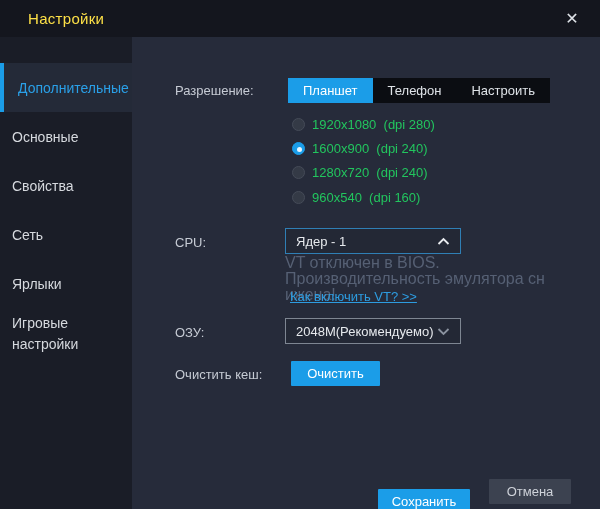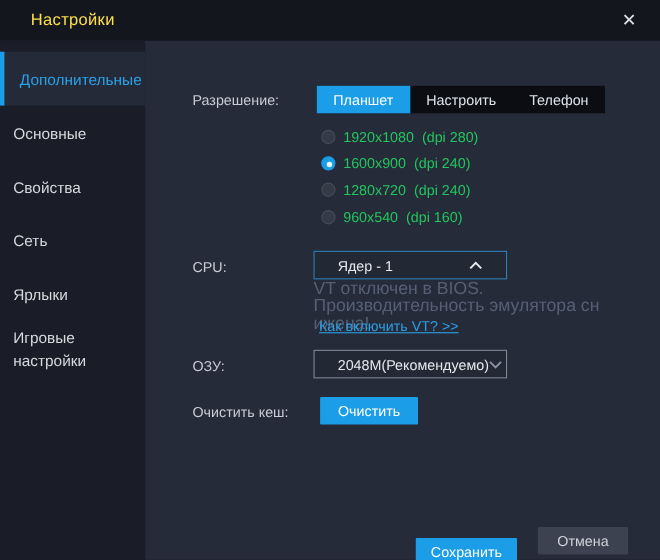--- a/index.html
+++ b/index.html
@@ -29,21 +29,21 @@
     background:#1a1d27;
   }
   .side-item {
     position:relative; width:132px; min-height:49px;
     display:flex; align-items:center;
     padding-left:12px; font-size:14px; color:#d6d9de; cursor:pointer;
   }
   .side-item.selected {
     background:#242a38; color:#2aa0e8;
     border-left:4px solid #1b9de8; padding-left:14px;
-    margin-top:10px;
+    margin-top:26px;
   }
   .side-item.two-line { line-height:21px; padding-top:2px; padding-right:20px; }
   
   .content { position:absolute; left:132px; top:37px; width:468px; height:334px; }
   .row-label {
     position:absolute; font-size:13px; color:#c6cbd4;
   }
   
   .tabbar {
     position:absolute; left:156px; top:41px; height:25px;
@@ -67,21 +67,21 @@
   .radio.sel { background:#1b9de8; border-color:#1b9de8; }
   .radio.sel::after {
     content:""; position:absolute; left:4px; top:4px; width:5px; height:5px;
     border-radius:50%; background:#eaf7ff;
   }
   .radio-label { font-size:13px; color:#22c55e; white-space:pre; }
   
   .dropdown {
     position:absolute; left:153px; width:176px; height:26px;
     background:#232835; display:flex; align-items:center;
-    padding:0 21px; font-size:13px; color:#e6e9ed; cursor:pointer;
+    padding:0 10px; font-size:13px; color:#e6e9ed; cursor:pointer;
   }
   .dropdown .dd-value { flex:1; white-space:nowrap; }
   .dd-blue { border:1px solid #2f7fb5; }
   .dd-gray { border:1px solid #7e8692; }
   .chev { width:13px; height:9px; flex:0 0 auto; }
   .chev polyline { fill:none; stroke-width:1.8; }
   .chev-up polyline { stroke:#e8ebef; }
   .chev-down polyline { stroke:#8b93a0; }
   
   .warning {
@@ -131,22 +131,22 @@
     <div class="side-item two-line">
       <span>Игровые настройки</span>
     </div>
   </div>
 
   <div class="content">
 
     <div class="row-label" style="left:43px; top:46px;">Разрешение:</div>
     <div class="tabbar">
       <div class="tab selected">Планшет</div>
+      <div class="tab">Телефон</div>
       <div class="tab">Настроить</div>
-      <div class="tab">Телефон</div>
     </div>
 
     <div class="radio-row" style="top:78px;">
       <span class="radio"></span>
       <span class="radio-label">1920x1080  (dpi 280)</span>
     </div>
     <div class="radio-row" style="top:102px;">
       <span class="radio sel"></span>
       <span class="radio-label">1600x900  (dpi 240)</span>
     </div>

